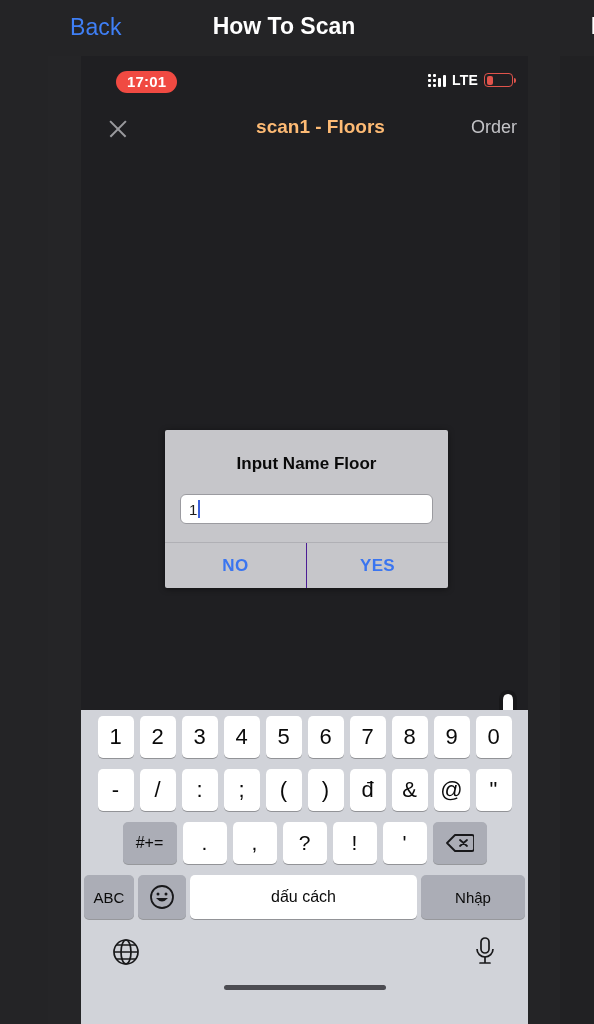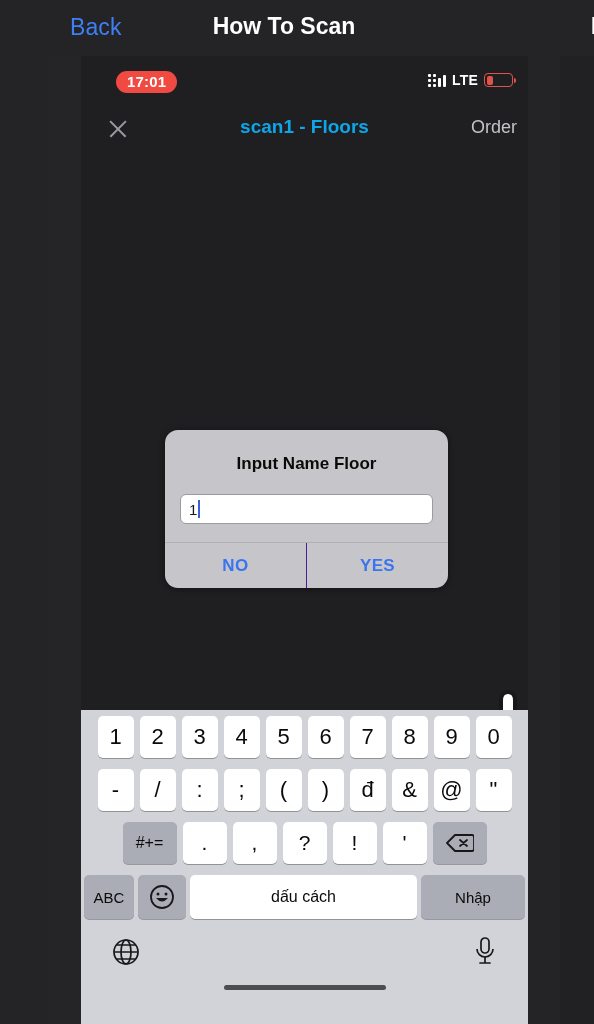--- a/index.html
+++ b/index.html
@@ -84,35 +84,35 @@
     position: absolute; left: 22px; top: 10px; width: 30px; height: 30px;
     cursor: pointer;
   }
   .nav-close:before, .nav-close:after {
     content: ""; position: absolute; left: 4px; top: 14px;
     width: 22px; height: 1.6px; background: #9a9a9e;
   }
   .nav-close:before { transform: rotate(45deg); }
   .nav-close:after  { transform: rotate(-45deg); }
   .nav-title {
-    position: absolute; left: 0; top: 12px; width: 447px; text-align: center;
-    color: #0ea5e9; font-size: 19px; font-weight: 700;
+    position: absolute; left: 16px; top: 12px; width: 447px; text-align: center;
+    color: #fdba74; font-size: 19px; font-weight: 700;
   }
   .nav-order {
     position: absolute; right: 11px; top: 13px;
     color: #c3c3c7; font-size: 18px; font-weight: 400;
   }
 
   
   .canvas { position: relative; height: 556px; background: #1f1f22; }
 
   
   .dialog {
     position: absolute; left: 84px; top: 276px; width: 283px;
-    background: #c6c6ca; border-radius: 13px;
+    background: #c6c6ca; border-radius: 2px;
     box-shadow: 0 1px 6px rgba(0,0,0,.45);
     overflow: hidden;
   }
   .dialog-title {
     text-align: center; color: #0a0a0a;
     font-size: 17px; font-weight: 700;
     padding: 24px 14px 0;
   }
   .dialog-field-wrap { padding: 20px 15px 18px; }
   .dialog-input {

